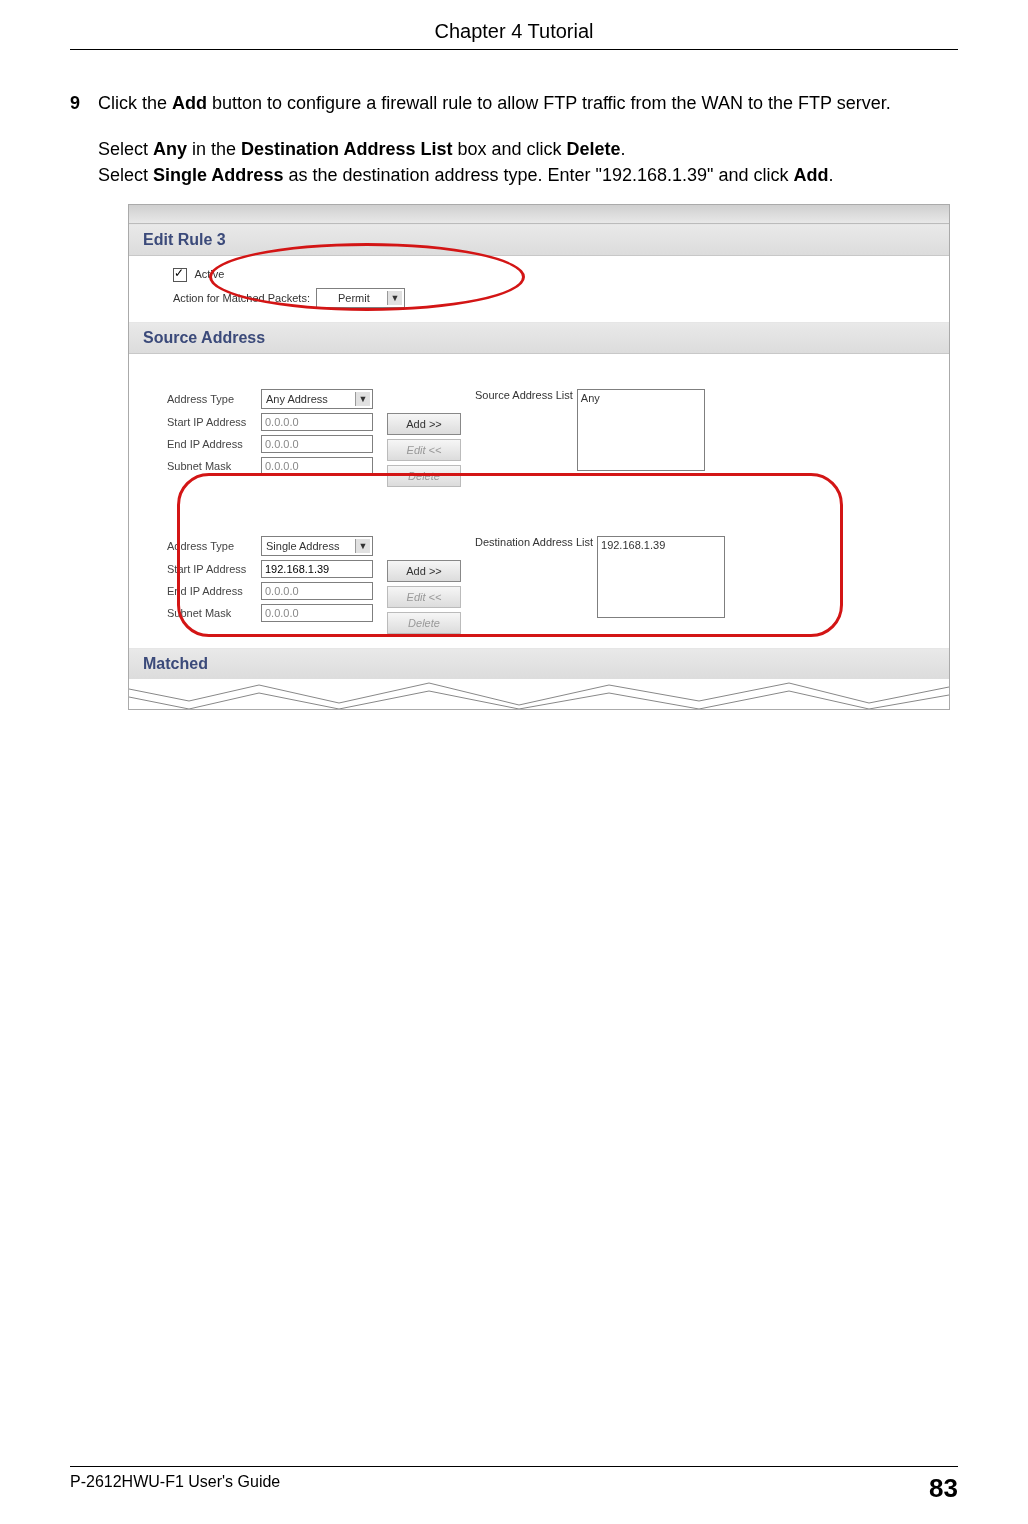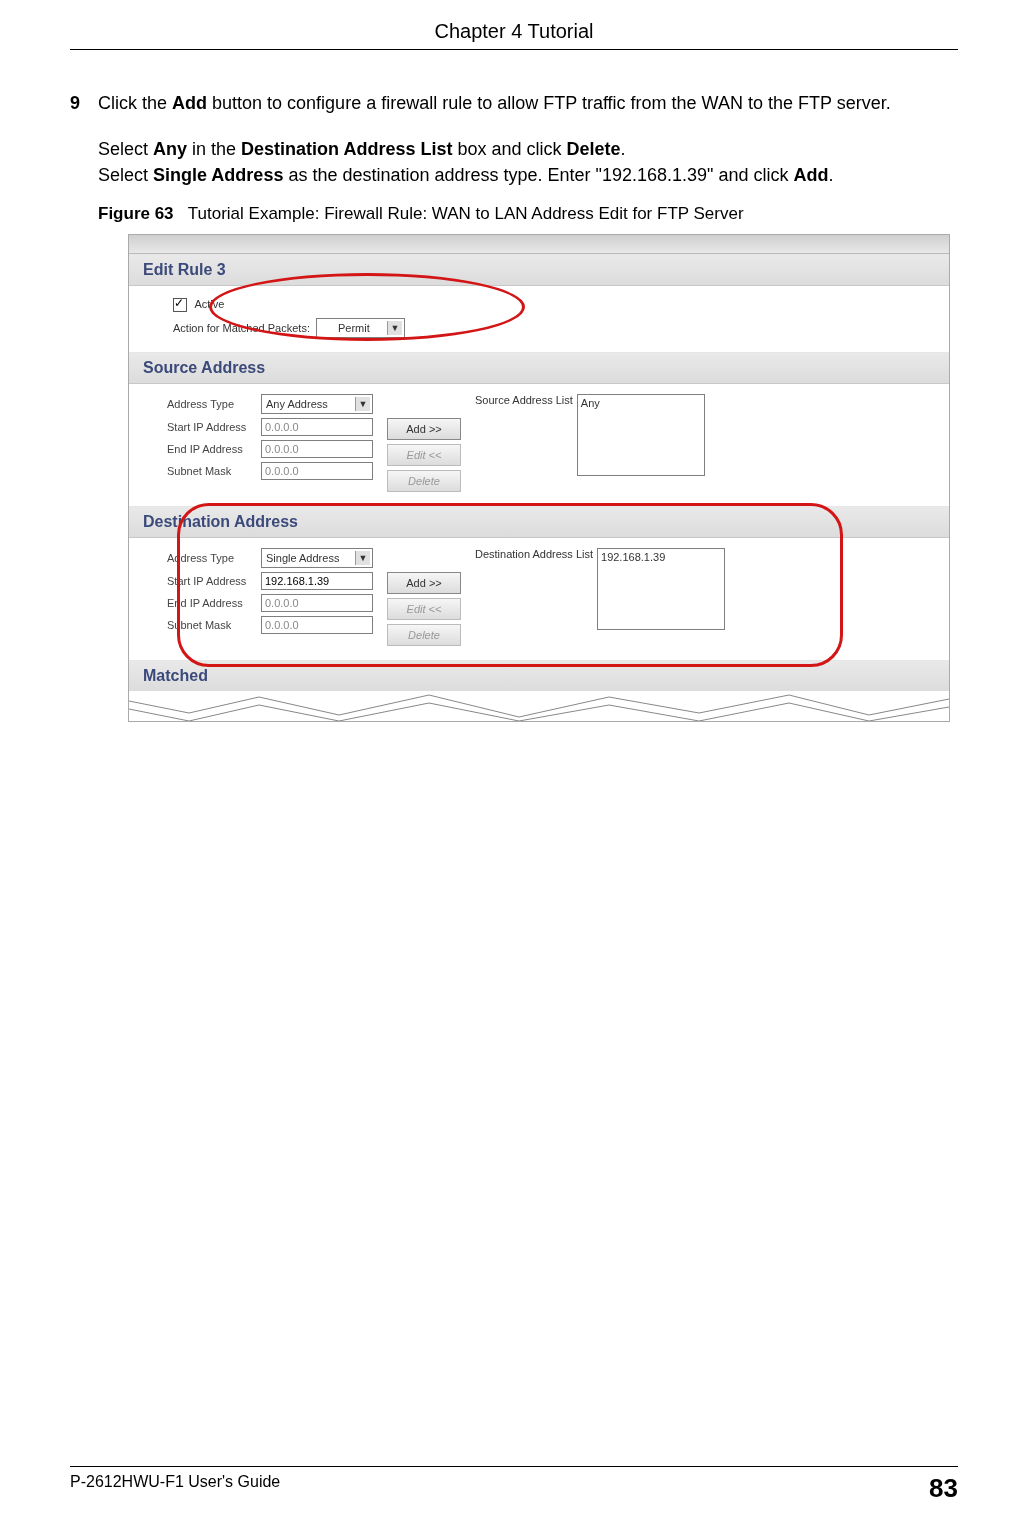--- a/index.html
+++ b/index.html
@@ -78,20 +78,21 @@
     font-size: 16px;
     border-bottom: 1px solid #c8c8c8;
     border-top: 1px solid #e6e6e6;
   }
   .section-body {
     padding: 10px 24px 14px 38px;
     display: flex;
     align-items: flex-start;
     gap: 14px;
     font-size: 11px;
+    margin-top: 25px;
   }
   .form-col { display: flex; flex-direction: column; gap: 4px; }
   .form-row { display: flex; align-items: center; gap: 6px; }
   .lbl { width: 88px; color: #444; }
   .sel {
     display: inline-flex;
     align-items: center;
     border: 1px solid #7f7f7f;
     background: #fff;
     height: 18px;
@@ -214,23 +215,20 @@
     <span class="step-text">
       <span>Click the </span><span class="bold">Add</span><span> button to configure a firewall rule to allow FTP traffic from the WAN to the FTP server.</span>
     </span>
   </div>
 
   <div class="step-para">
     <span>Select </span><span class="bold">Any</span><span> in the </span><span class="bold">Destination Address List</span><span> box and click </span><span class="bold">Delete</span><span>.</span><br>
     <span>Select </span><span class="bold">Single Address</span><span> as the destination address type. Enter "192.168.1.39" and click </span><span class="bold">Add</span><span>.</span>
   </div>
 
-  <div class="figure-caption">
-    <b>Figure 63</b>&nbsp;&nbsp;&nbsp;<span>Tutorial Example: Firewall Rule: WAN to LAN Address Edit for FTP Server</span>
-  </div>
 
   <div class="screenshot">
     <div class="ss-toolbar"></div>
 
     <div class="section-hdr">Edit Rule 3</div>
     <div class="edit-top">
       <div style="margin-bottom:6px;">
         <span class="checkbox"></span>
         <span>Active</span>
       </div>
@@ -272,21 +270,20 @@
         <span class="btn disabled">Delete</span>
       </div>
       <div class="list-col">
         <span class="list-title">Source Address List</span>
         <div class="listbox">
           <div>Any</div>
         </div>
       </div>
     </div>
 
-    <div class="section-hdr">Destination Address</div>
     <div class="section-body">
       <div class="form-col">
         <div class="form-row">
           <span class="lbl">Address Type</span>
           <span class="sel">
             <span>Single Address</span>
             <span class="arrow">▼</span>
           </span>
         </div>
         <div class="form-row">

